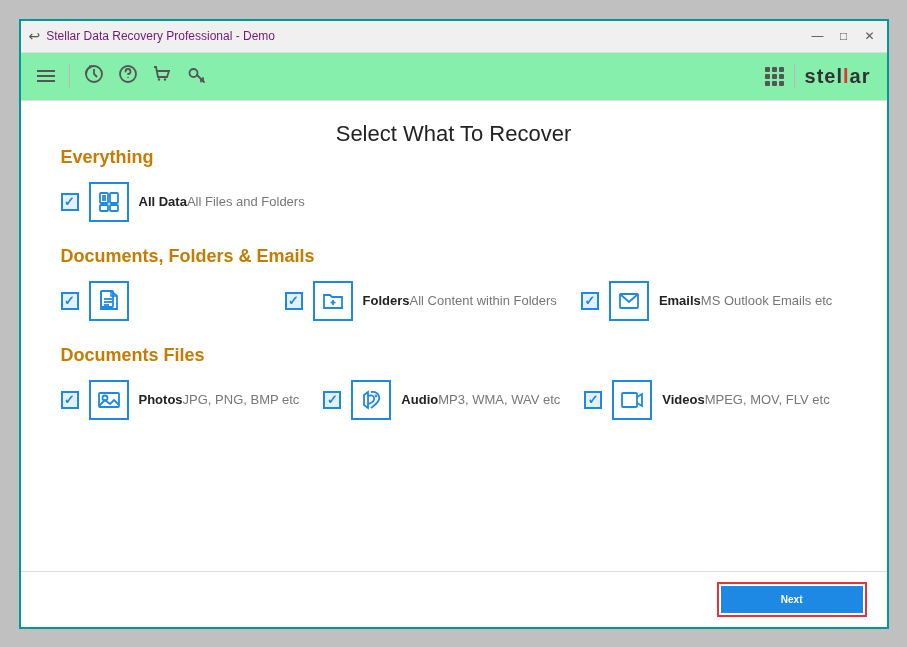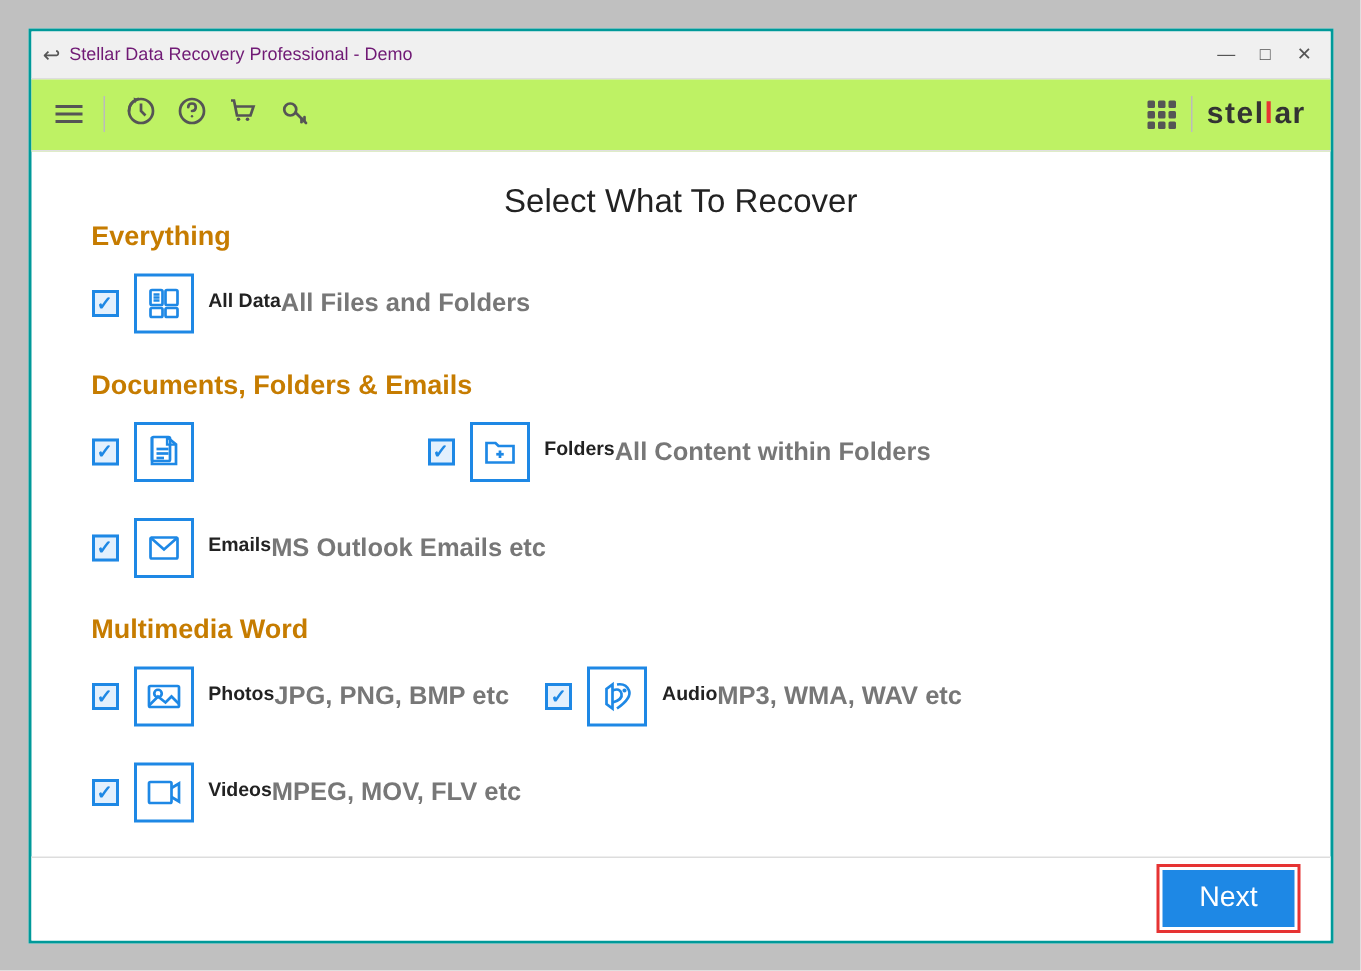--- a/index.html
+++ b/index.html
@@ -54,21 +54,21 @@
       font-size: 12px;
       color: #555;
       cursor: pointer;
       width: 18px;
       height: 18px;
       display: flex;
       align-items: center;
       justify-content: center;
     }
     .toolbar {
-      background: #bef264;
+      background: #86efac;
       height: 48px;
       display: flex;
       align-items: center;
       justify-content: space-between;
       padding: 16px 16px;
       border-bottom: 1px solid #e0e0e0;
       flex-shrink: 0;
     }
     .toolbar-left {
       display: flex;
@@ -178,46 +178,45 @@
     }
     .option-text-wrap {
       display: flex;
     }
     .option-title {
       font-size: 13px;
       font-weight: 600;
       color: #222;
     }
     .option-subtitle {
-      font-size: 17px;
+      font-size: 13px;
       color: #777;
-      font-weight: bold;
     }
     .footer {
       height: 56px;
       border-top: 1px solid #ddd;
       display: flex;
       align-items: center;
       justify-content: flex-end;
       padding: 0 20px;
       flex-shrink: 0;
       background: #fff;
     }
     .next-btn-wrapper {
       border: 2px solid #e63333;
       padding: 2px;
     }
     .next-btn {
       background: #1e88e5;
       color: #fff;
       border: none;
-      padding: 8px 24px;
-      font-size: 19px;
+      padding: 8px 60px;
+      font-size: 10px;
       cursor: pointer;
-      font-weight: 400;
+      font-weight: 700;
     }
     .hamburger-lines {
       display: flex;
       flex-direction: column;
       gap: 3px;
       cursor: pointer;
     }
     .hamburger-lines span {
       display: block;
       width: 18px;
@@ -381,21 +380,21 @@
           <div class="option-text-wrap">
             <span class="option-title">Emails</span>
             <span class="option-subtitle">MS Outlook Emails etc</span>
           </div>
         </div>
 
       </div>
     </div>
 
     <div class="section">
-      <div class="section-label">Multimedia Word</div>
+      <div class="section-label">Documents Files</div>
       <div class="option-row">
 
         <div class="option-item">
           <div class="checkbox-outer">
             <span class="checkmark">✓</span>
           </div>
           <div class="icon-box">
             <svg viewBox="0 0 24 24" fill="none" stroke="#1e88e5" stroke-width="1.8">
               <rect x="2" y="5" width="20" height="14" rx="1"></rect>
               <circle cx="8" cy="10" r="2.5"></circle>

